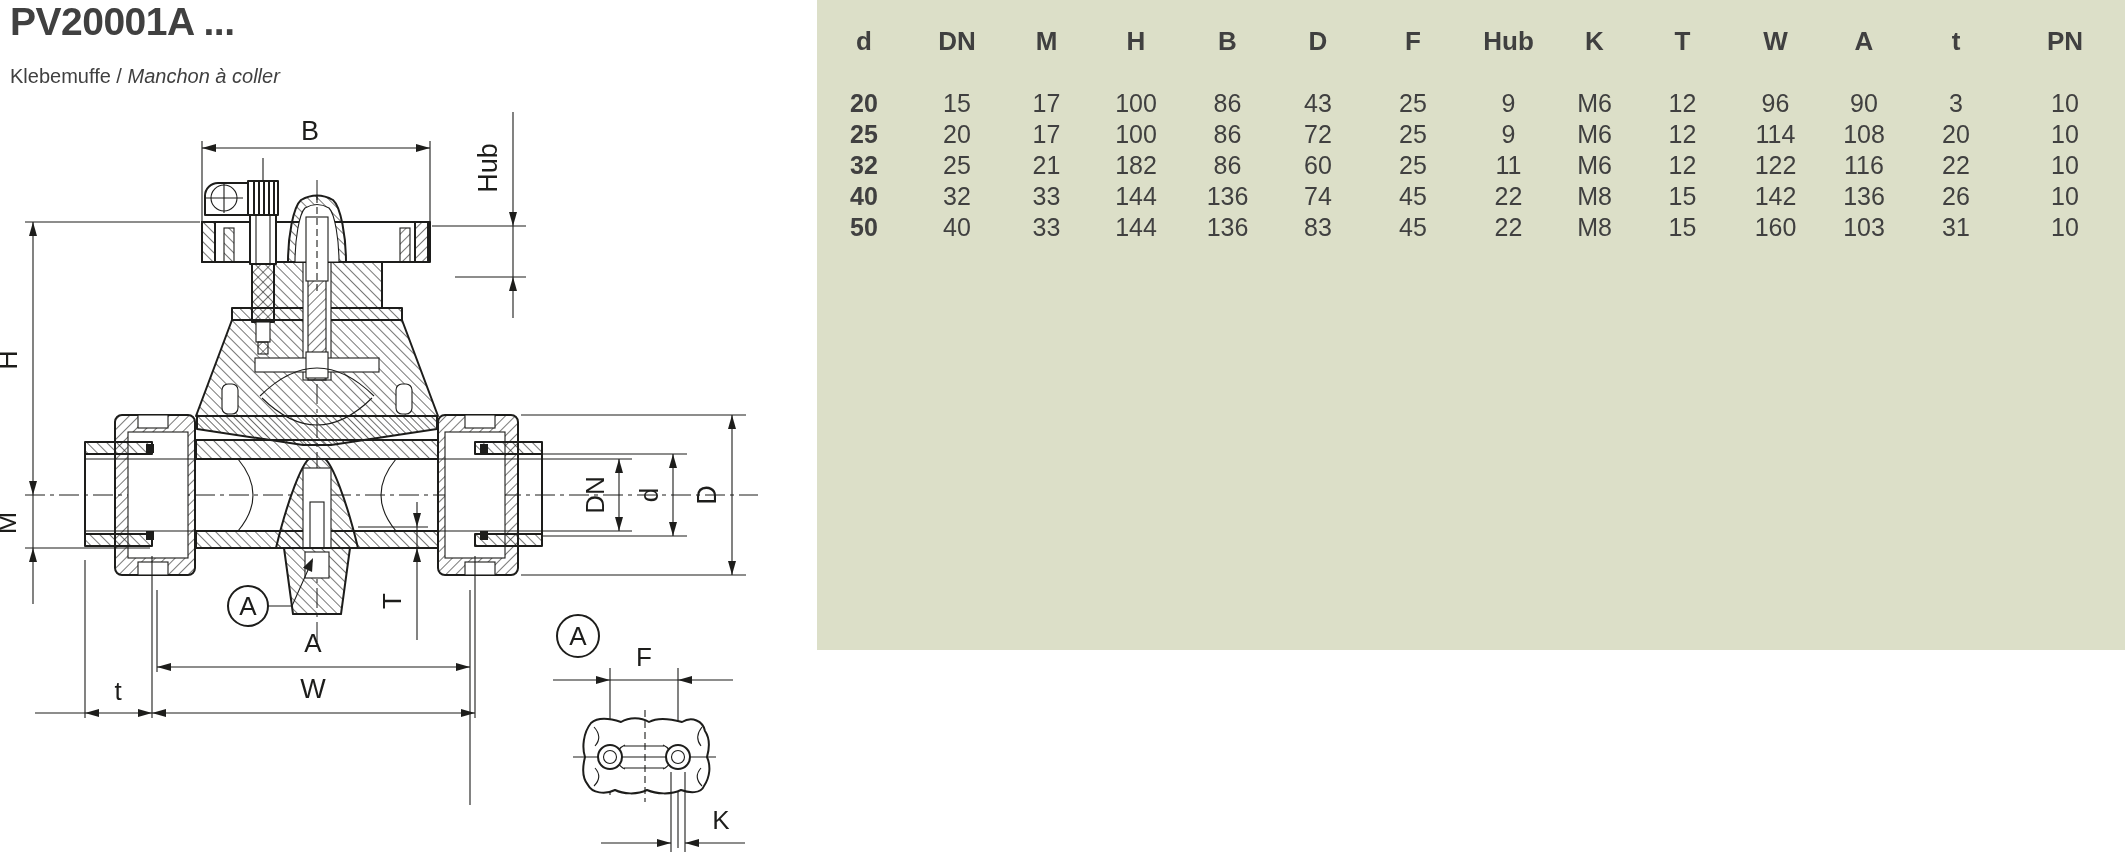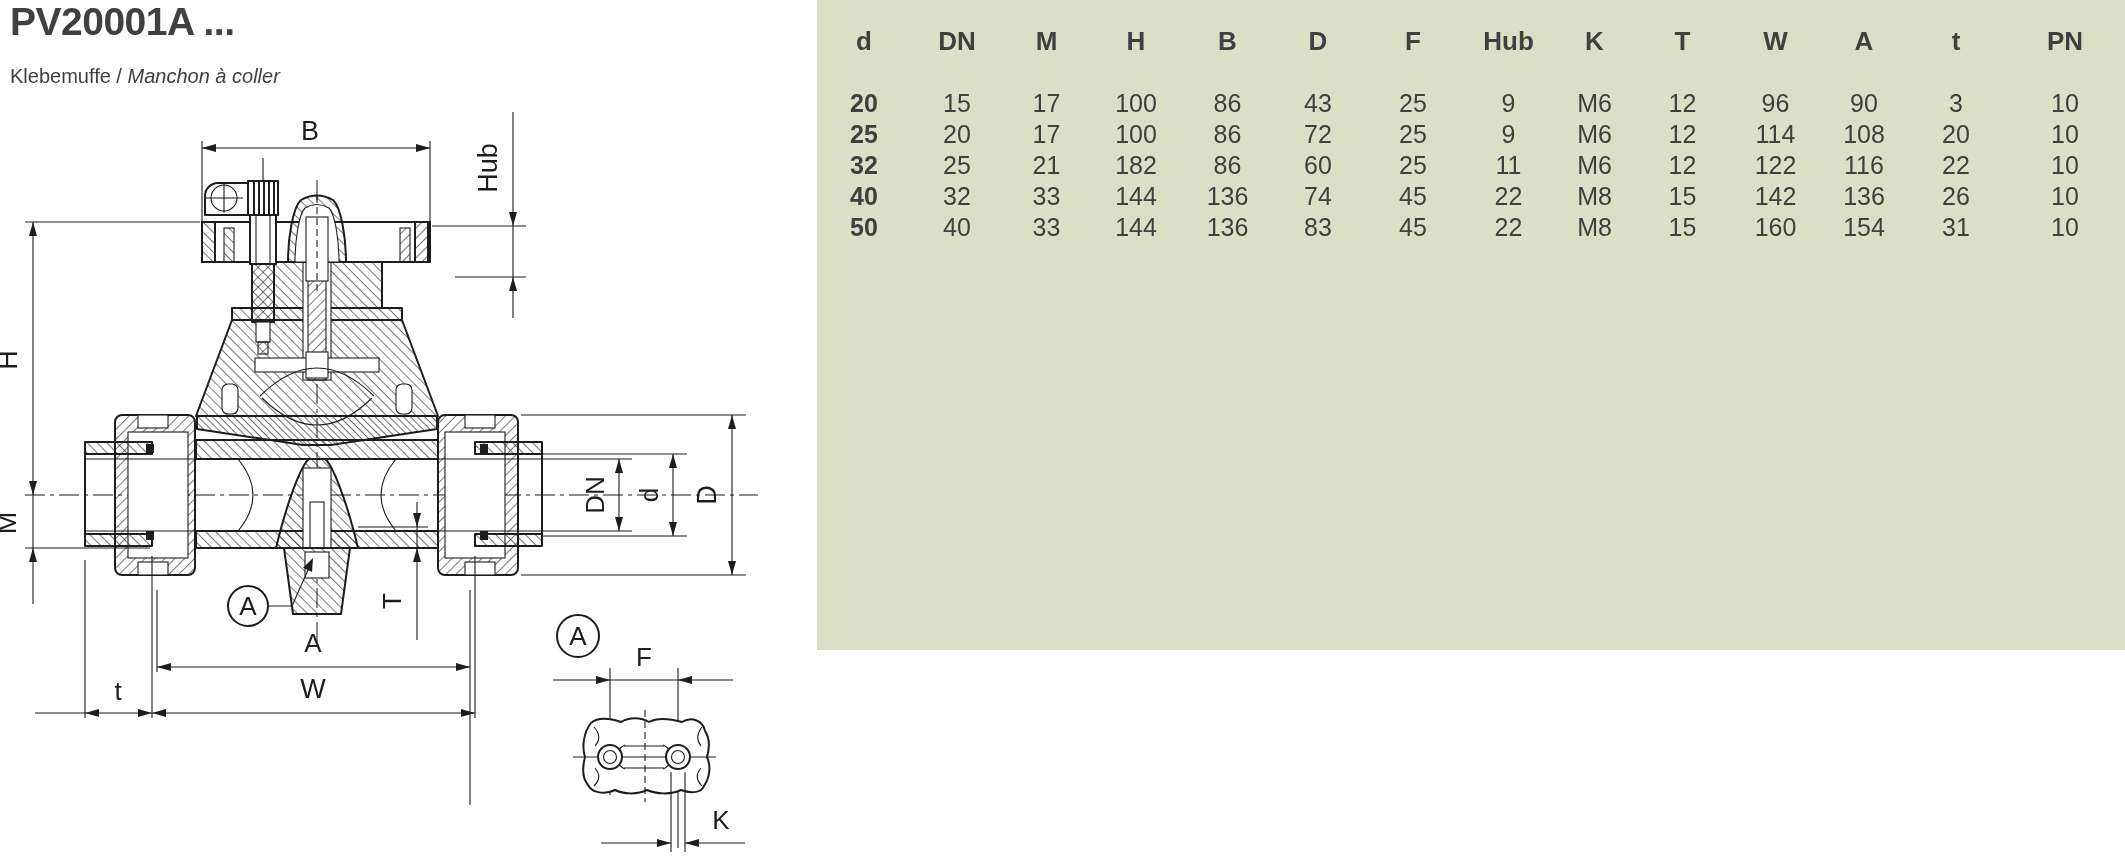--- a/index.html
+++ b/index.html
@@ -143,21 +143,21 @@
             <td>40</td>
             <td>33</td>
             <td>144</td>
             <td>136</td>
             <td>83</td>
             <td>45</td>
             <td>22</td>
             <td>M8</td>
             <td>15</td>
             <td>160</td>
-            <td>154</td>
+            <td>103</td>
             <td>31</td>
             <td>10</td>
           </tr>
         </tbody>
     </table>
   </div>
 
   <svg width="817" height="859" viewBox="0 0 817 859">
     <defs>
       <pattern id="p1" width="7" height="7" patternUnits="userSpaceOnUse" patternTransform="rotate(-45)">

